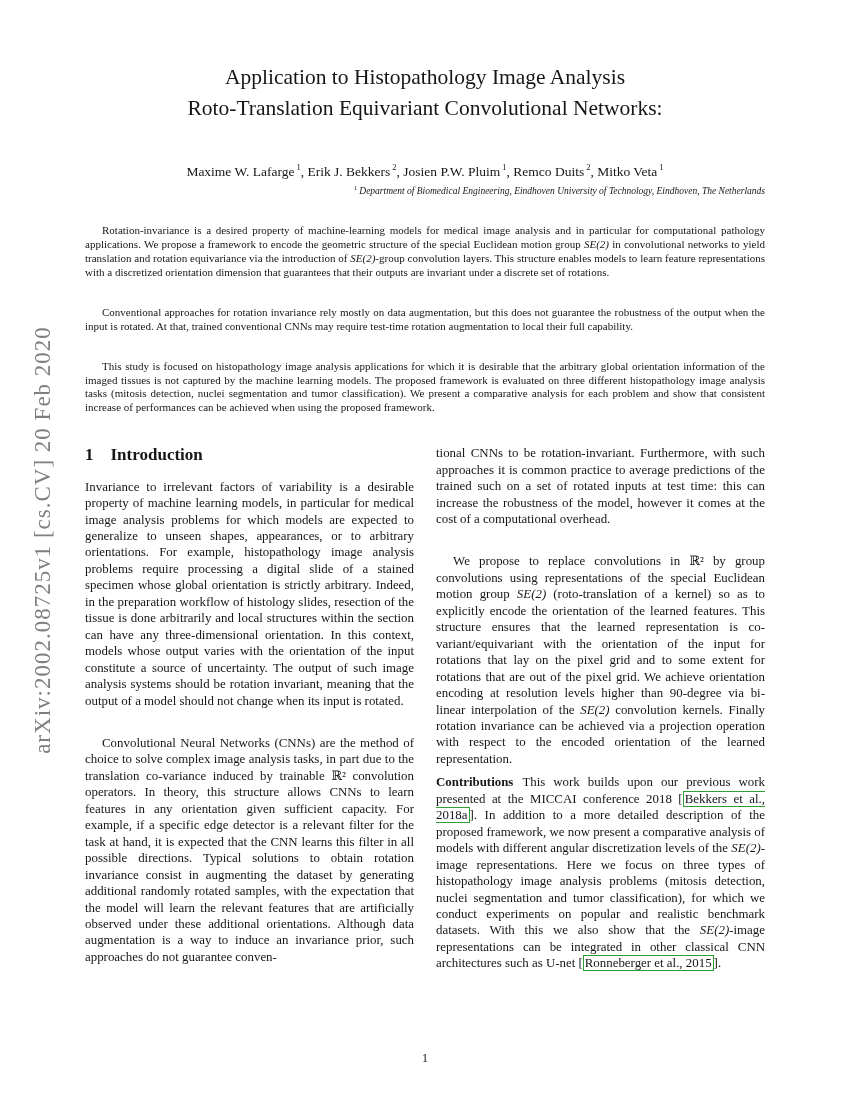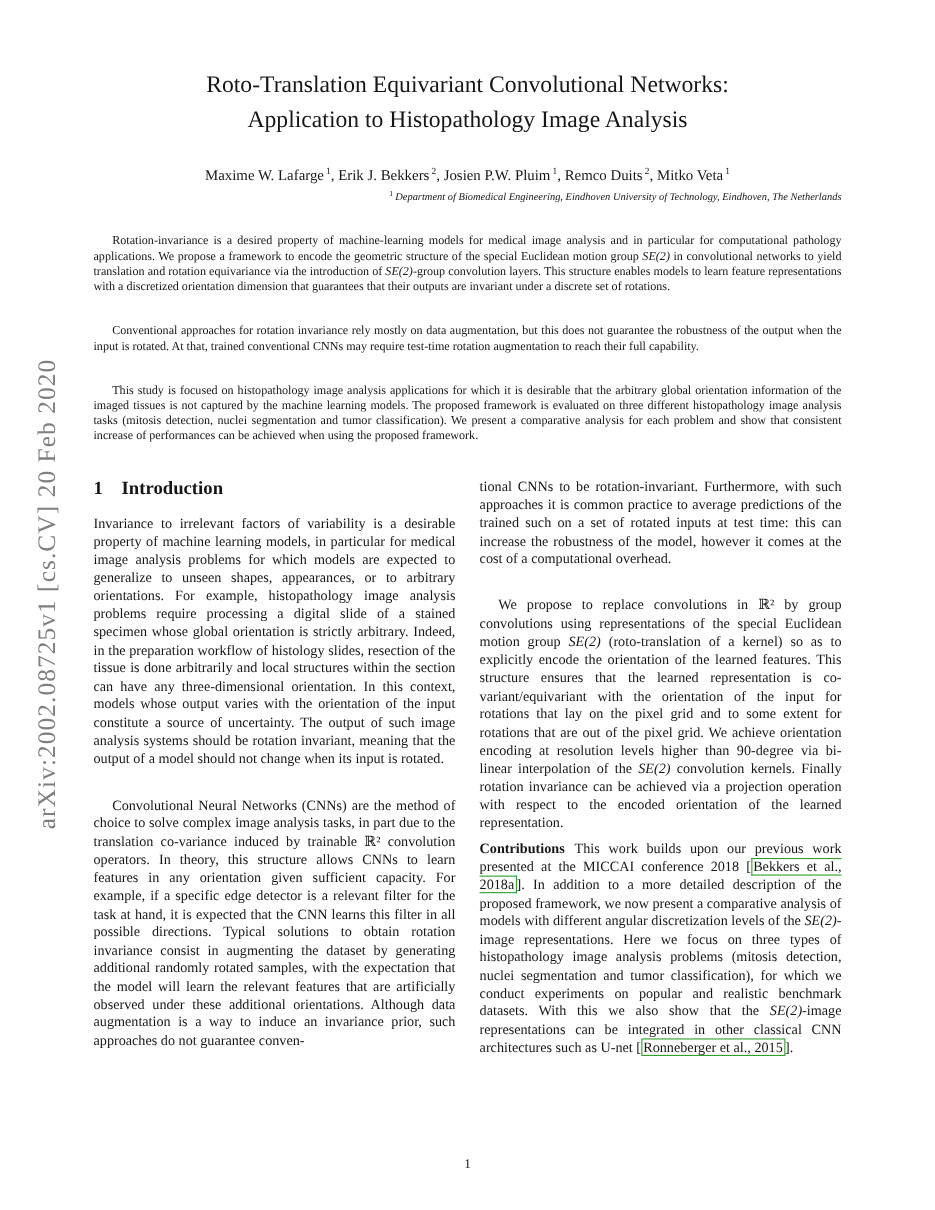--- a/index.html
+++ b/index.html
@@ -10,21 +10,21 @@
     color:#161616;
     position:relative;
     overflow:hidden;
   }
   .sheet { position:absolute; inset:0; }
   .content { position:absolute; top:62px; left:85px; right:85px; }
 
   .title { font-weight:normal; text-align:center; font-size:21.5px; line-height:31px; }
   .title .tl { display:block; }
 
-  .authors { text-align:center; margin-top:26px; font-size:13.5px; }
+  .authors { text-align:center; margin-top:38px; font-size:13.5px; }
   .authors .asup { font-size:8.5px; margin-left:2px; }
 
   .affiliations { text-align:right; margin-top:2px; font-size:9.5px; line-height:13.5px; }
   .affil { font-style:italic; }
   .affil sup { font-size:7px; font-style:normal; margin-right:2px; }
 
   .abstract-heading { text-align:center; font-weight:bold; font-size:12.5px; margin-top:40px; }
 
   .abstract { margin-top:12px; font-size:11px; line-height:13.9px; text-align:justify; hyphens:auto; }
   .abstract p.para { margin-bottom:3px; }
@@ -60,36 +60,36 @@
 </head>
 <body>
 
 <div class="sheet">
 
   <div class="banner">arXiv:2002.08725v1  [cs.CV]  20 Feb 2020</div>
 
   <div class="content">
 
     <h1 class="title">
+      <span class="tl">Application to Histopathology Image Analysis</span>
       <span class="tl">Roto-Translation Equivariant Convolutional Networks:</span>
-      <span class="tl">Application to Histopathology Image Analysis</span>
     </h1>
 
     <div class="authors">
       <span class="author"><span>Maxime W. Lafarge</span><sup class="asup">1</sup><span>, </span></span><span class="author"><span>Erik J. Bekkers</span><sup class="asup">2</sup><span>, </span></span><span class="author"><span>Josien P.W. Pluim</span><sup class="asup">1</sup><span>, </span></span><span class="author"><span>Remco Duits</span><sup class="asup">2</sup><span>, </span></span><span class="author"><span>Mitko Veta</span><sup class="asup">1</sup><span></span></span>
     </div>
 
     <div class="affiliations">
       <div class="affil"><sup>1</sup><span>Department of Biomedical Engineering, Eindhoven University of Technology, Eindhoven, The Netherlands</span></div>
     </div>
 
 
     <div class="abstract">
         <p class="para indent"><span>Rotation-invariance is a desired property of machine-learning models for medical image analysis and in particular for computational pathology applications. We propose a framework to encode the geometric structure of the special Euclidean motion group </span><span class="i">SE(2)</span><span> in convolutional networks to yield translation and rotation equivariance via the introduction of </span><span class="i">SE(2)</span><span>-group convolution layers. This structure enables models to learn feature representations with a discretized orientation dimension that guarantees that their outputs are invariant under a discrete set of rotations.</span></p>
-        <p class="para indent"><span>Conventional approaches for rotation invariance rely mostly on data augmentation, but this does not guarantee the robustness of the output when the input is rotated. At that, trained conventional CNNs may require test-time rotation augmentation to reach their full capability.</span></p>
+        <p class="para indent"><span>Conventional approaches for rotation invariance rely mostly on data augmentation, but this does not guarantee the robustness of the output when the input is rotated. At that, trained conventional CNNs may require test-time rotation augmentation to local their full capability.</span></p>
         <p class="para indent"><span>This study is focused on histopathology image analysis applications for which it is desirable that the arbitrary global orientation information of the imaged tissues is not captured by the machine learning models. The proposed framework is evaluated on three different histopathology image analysis tasks (mitosis detection, nuclei segmentation and tumor classification). We present a comparative analysis for each problem and show that consistent increase of performances can be achieved when using the proposed framework.</span></p>
       </div>
 
     <div class="columns">
       <div class="col">
         <h2 class="section-heading">
           <span class="sec-num">1</span><span>Introduction</span>
         </h2>
         <div>
             <p class="para"><span>Invariance to irrelevant factors of variability is a desirable property of machine learning models, in particular for medical image analysis problems for which models are expected to generalize to unseen shapes, appearances, or to arbitrary orientations. For example, histopathology image analysis problems require processing a digital slide of a stained specimen whose global orientation is strictly arbitrary. Indeed, in the preparation workflow of histology slides, resection of the tissue is done arbitrarily and local structures within the section can have any three-dimensional orientation. In this context, models whose output varies with the orientation of the input constitute a source of uncertainty. The output of such image analysis systems should be rotation invariant, meaning that the output of a model should not change when its input is rotated.</span></p>

